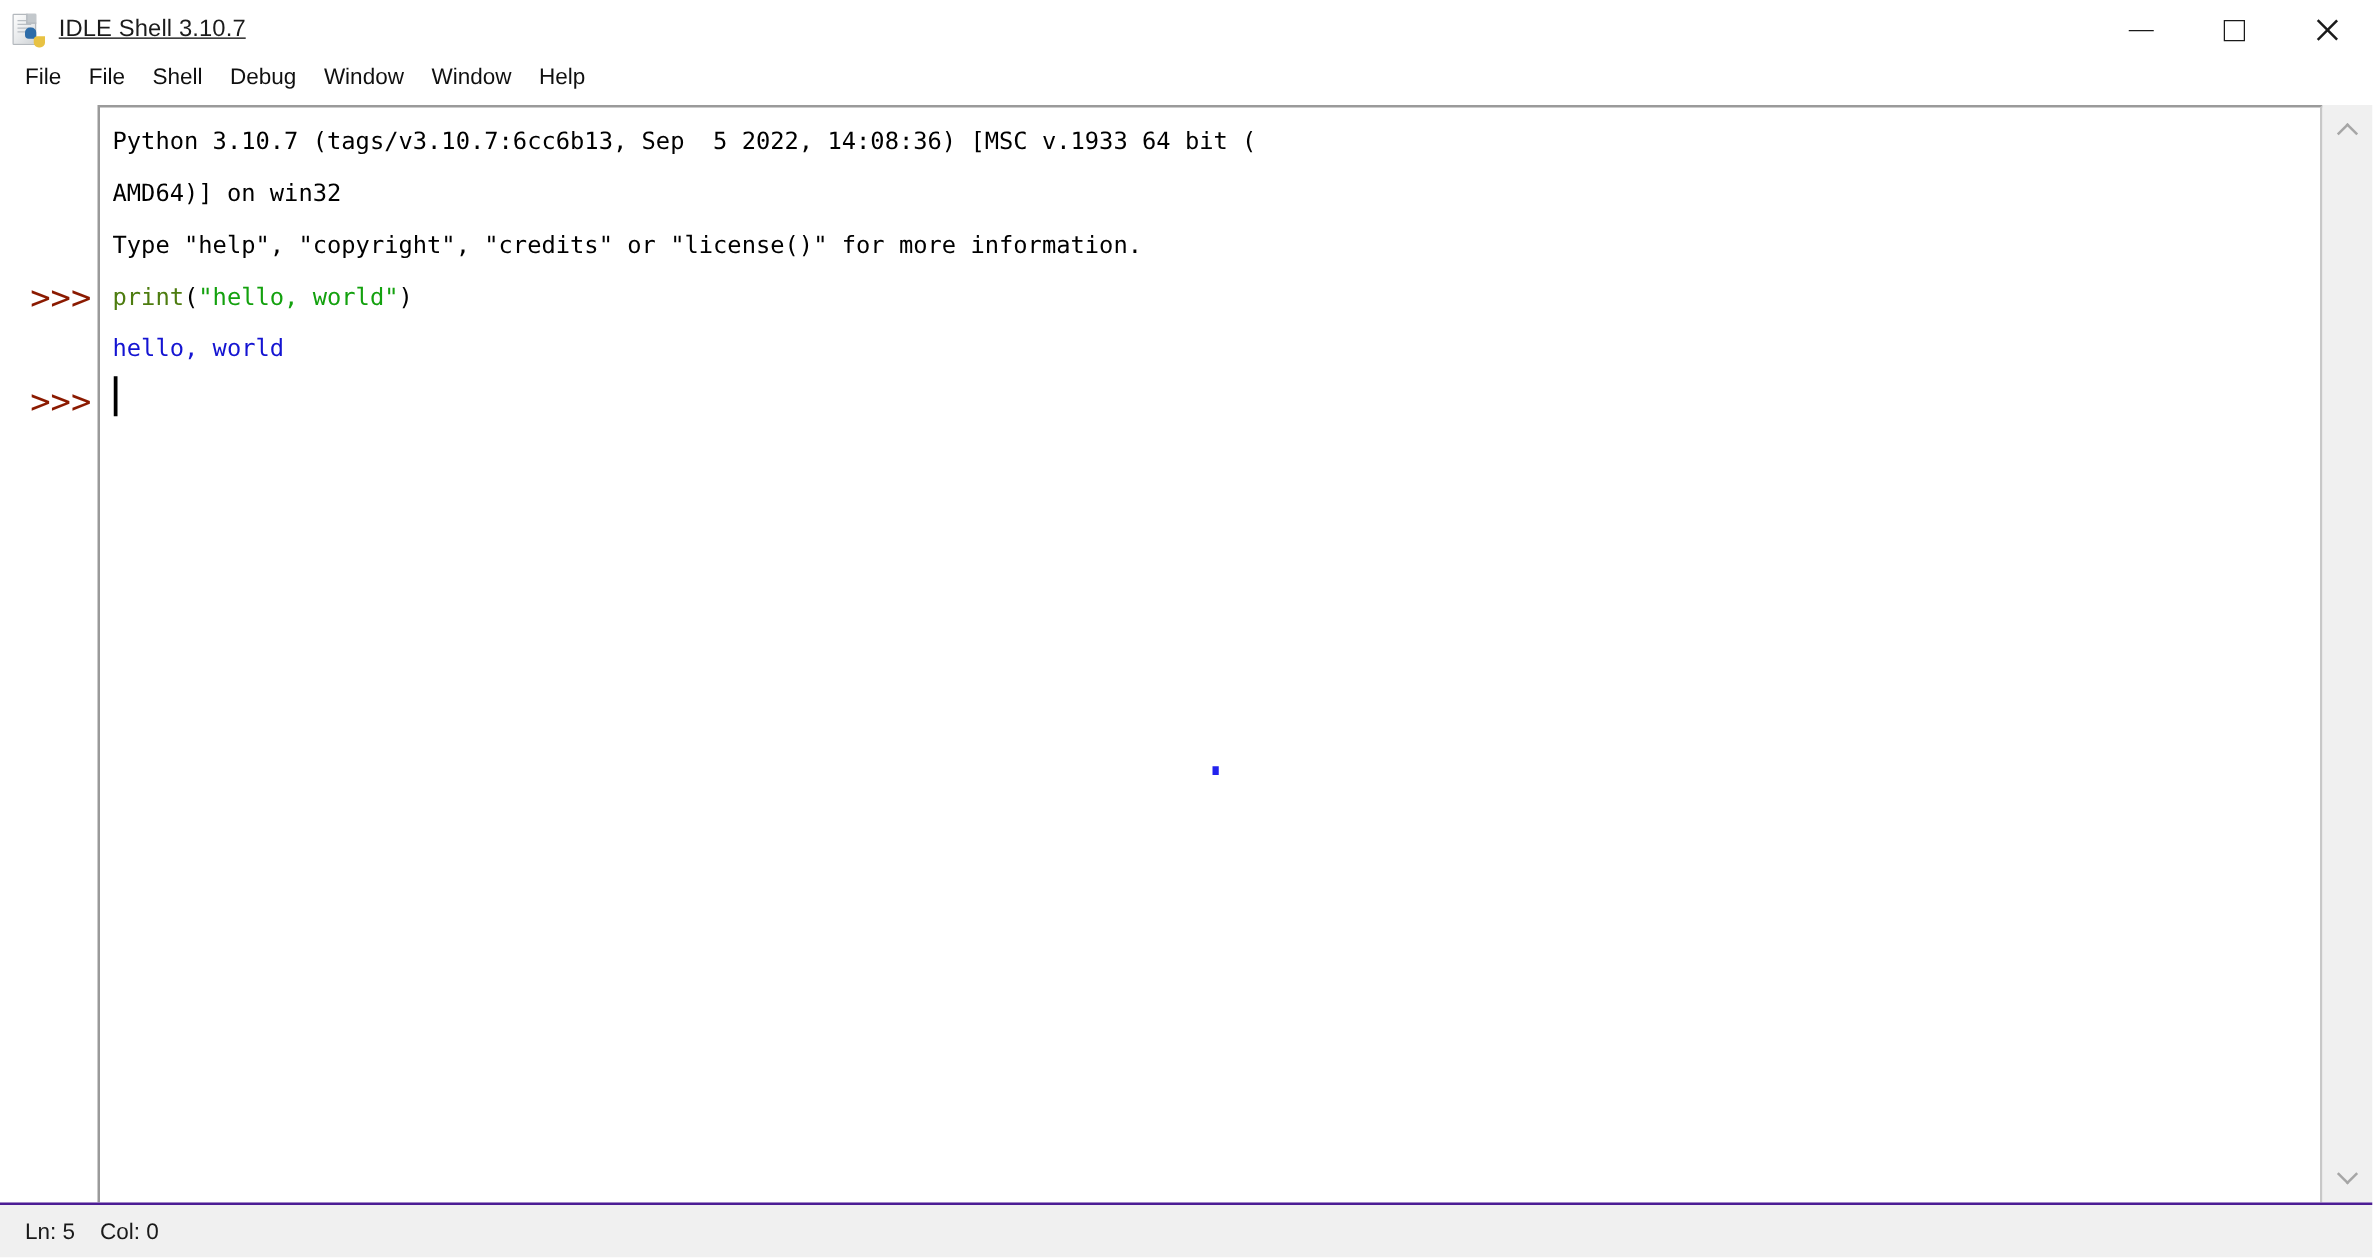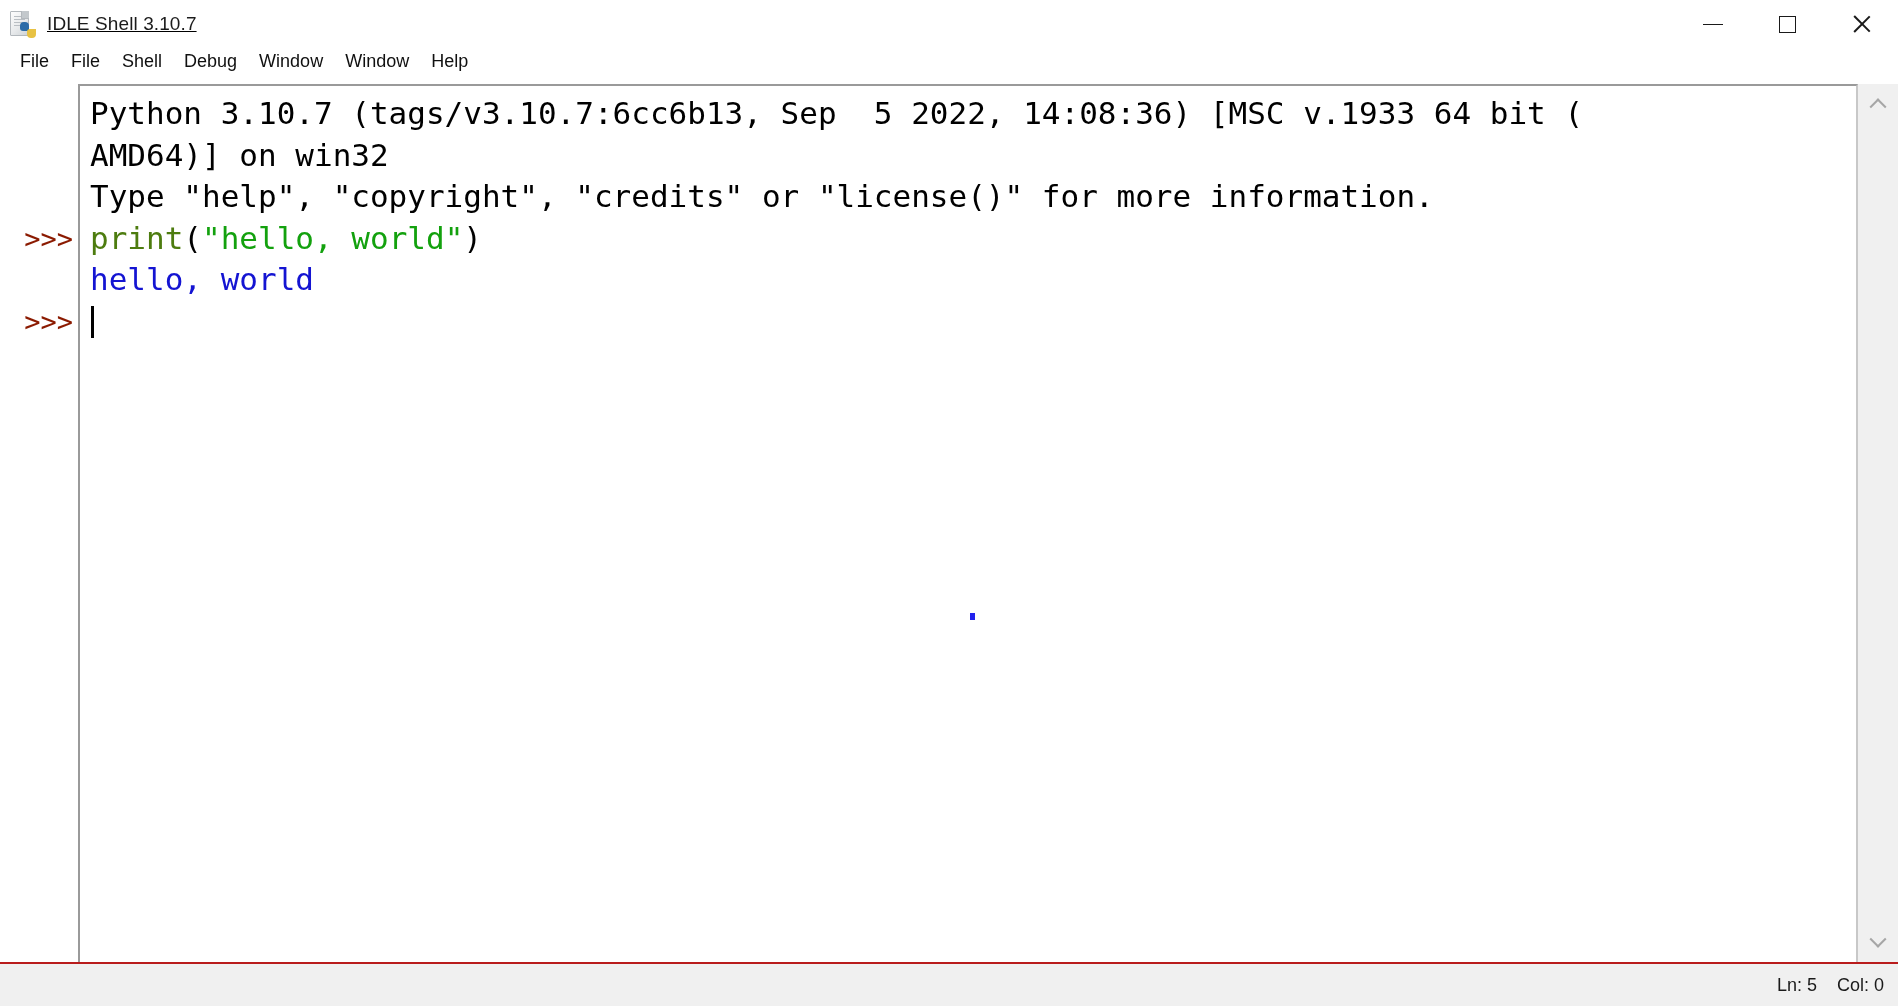--- a/index.html
+++ b/index.html
@@ -180,21 +180,21 @@
     flex: 1 1 auto;
     position: relative;
     background: #ffffff;
     border-top: 2px solid #9a9a9a;
     border-right: 2px solid #c8c8c8;
     padding-top: 7px;
     overflow: hidden;
   }
   .code-line {
     font-family: "DejaVu Sans Mono", "Liberation Mono", monospace;
-    font-size: 31px;
+    font-size: 19px;
     line-height: 41.5px;
     white-space: pre;
     padding-left: 10px;
     color: #000000;
     letter-spacing: 0px;
   }
   .tok-builtin { color: #4d7c0f; margin-top: 25px; }
   .tok-string  { color: #13a10e; }
   .tok-plain   { color: #000000; }
   .tok-stdout  { color: #1414d2; margin-top: 44px; }
@@ -247,24 +247,24 @@
     height: 0px;
     background: #cdcdcd;
   }
 
   
   .statusbar {
     position: absolute;
     left: 0; bottom: 0;
     width: 1898px; height: 44px;
     background: #f0f0f0;
-    border-top: 2px solid #b91c1c;
-    display: flex;
-    align-items: center;
-    justify-content: flex-end;
+    border-top: 2px solid #4c1d95;
+    display: flex;
+    align-items: center;
+    justify-content: flex-start;
     padding-right: 14px;
   }
   .status-text {
     font-size: 18px;
     color: #1a1a1a;
     margin-left: 20px;
     white-space: pre;
   }
 </style>
 </head>

